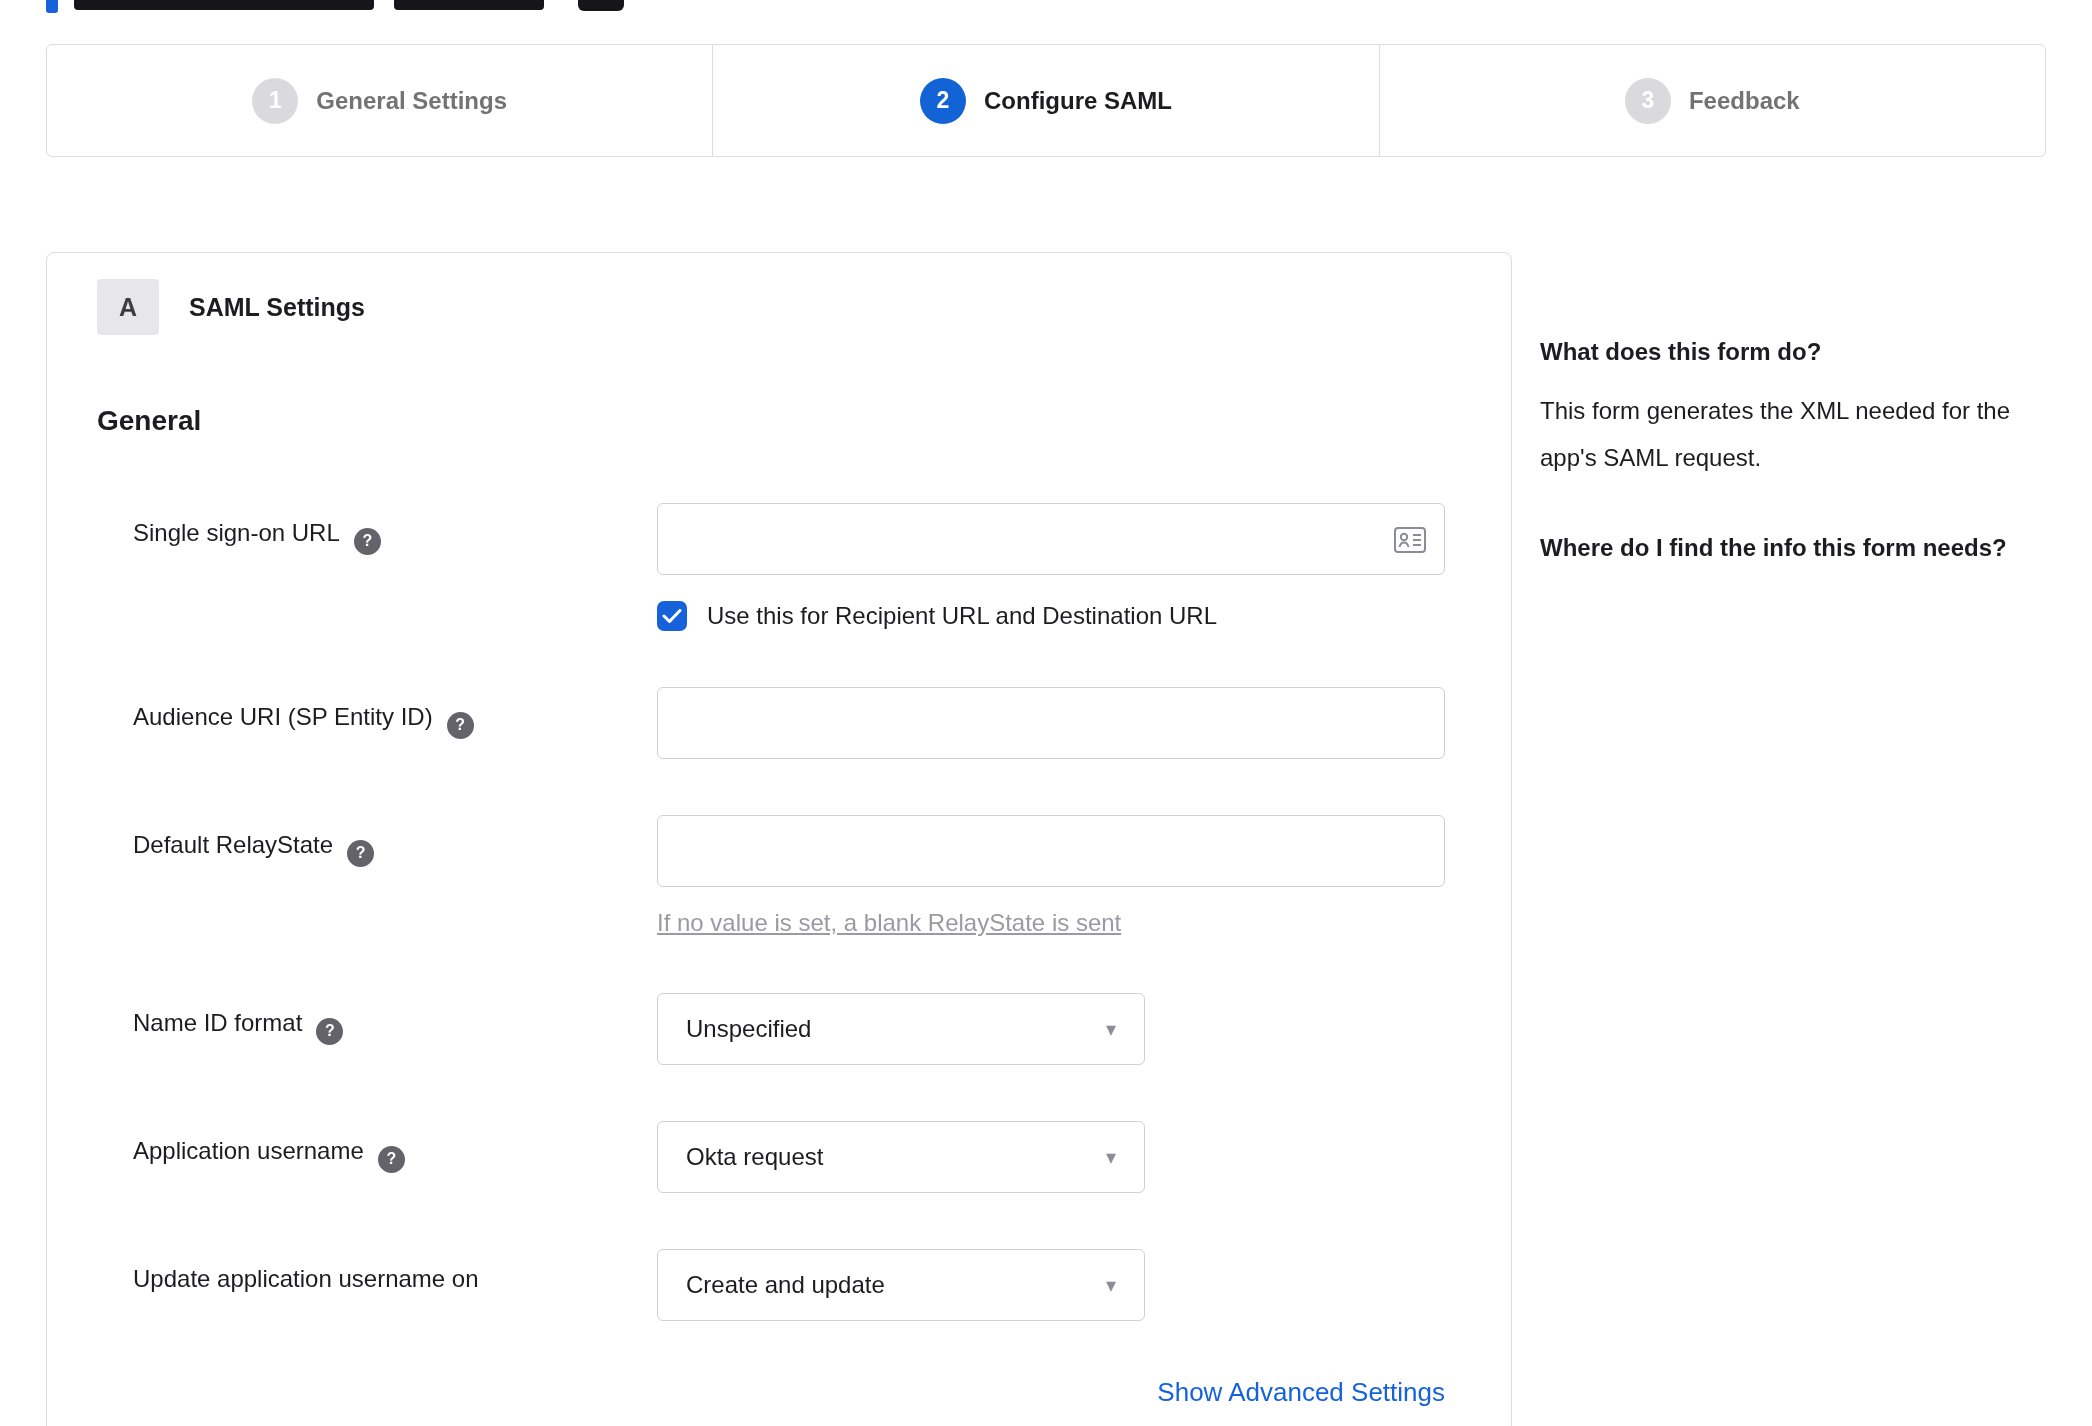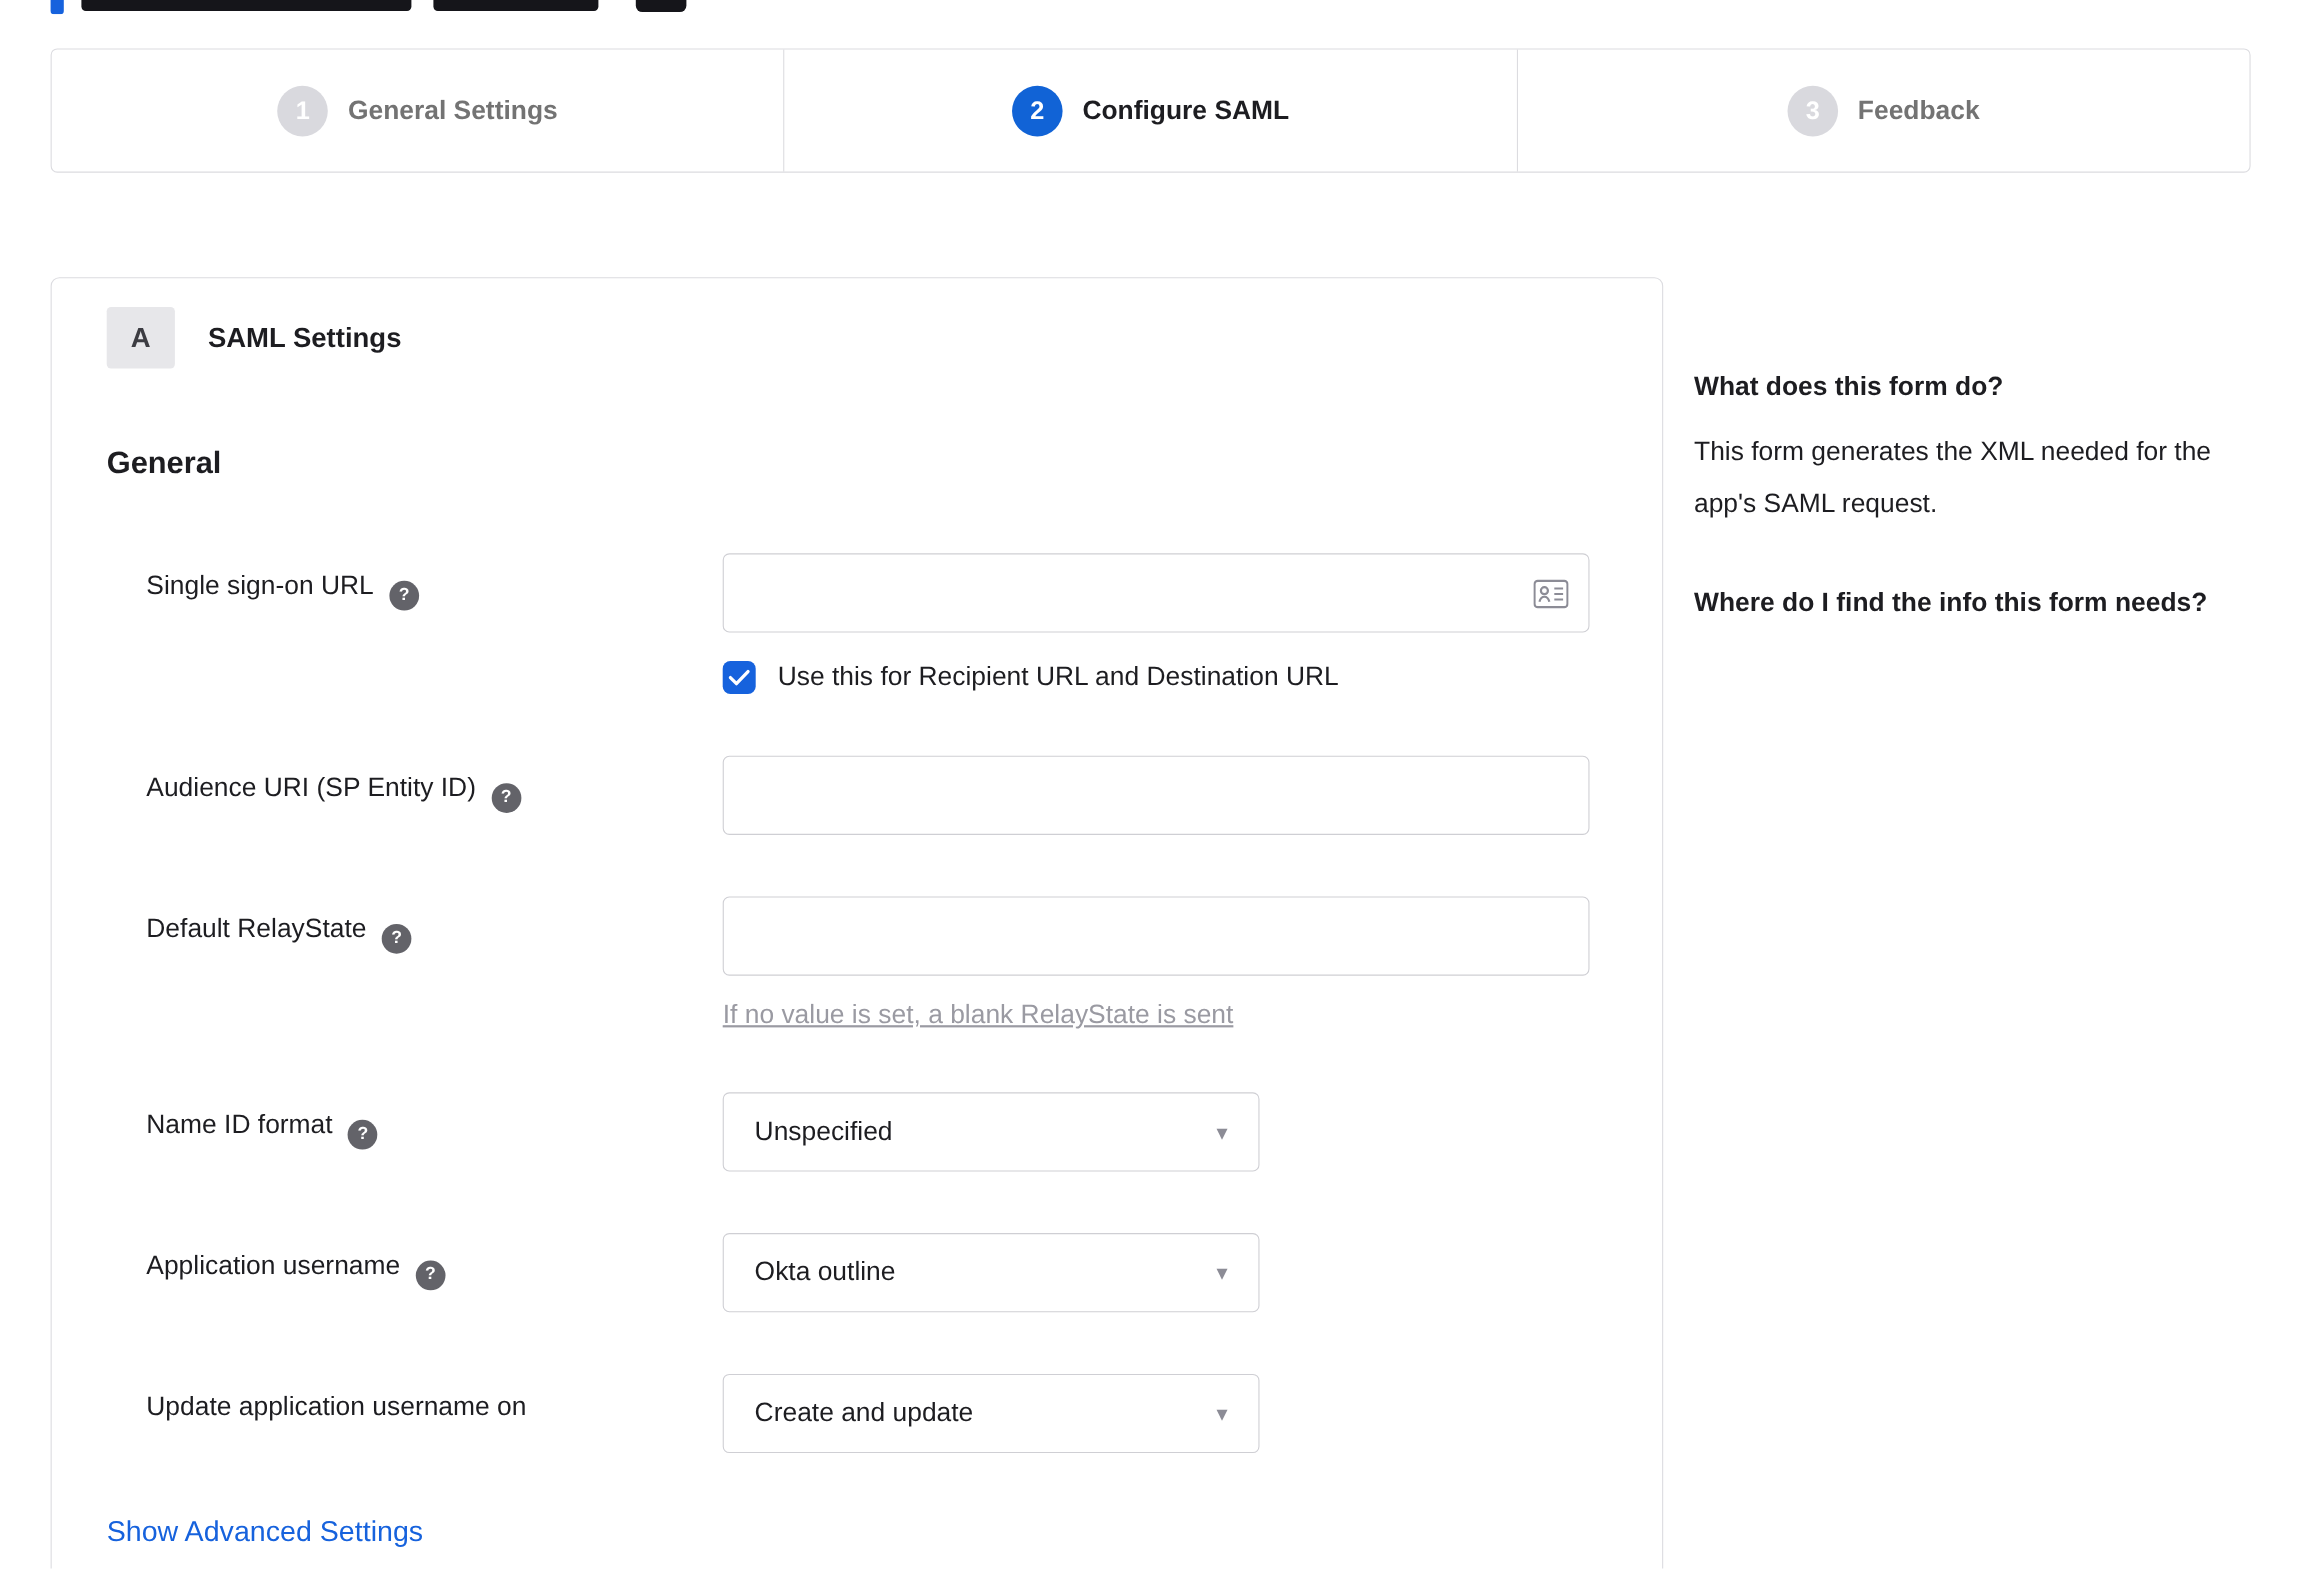--- a/index.html
+++ b/index.html
@@ -144,21 +144,21 @@
     padding: 0 28px;
     display: flex; align-items: center; justify-content: space-between;
     cursor: pointer;
     gap: 14px;
   }
   .select .caret { color: #8c8c96; font-size: 20px; }
 
   .advanced-row {
     width: 1348px;
     margin-top: 42px;
-    text-align: left;
+    text-align: right;
   }
   .advanced-link {
     font-size: 26px; color: #1662dd;
     text-decoration: none; cursor: pointer;
   }
 
   
   .side {
     width: 510px;
     margin-left: 28px;
@@ -272,21 +272,21 @@
           </div>
         </div>
       </div>
 
       <div class="form-row">
         <div class="form-label-col">
           <span class="form-label">Application username</span><span class="help-icon">?</span>
         </div>
         <div class="field-col">
           <div class="select">
-            <span>Okta outline</span>
+            <span>Okta request</span>
             <span class="caret">▾</span>
           </div>
         </div>
       </div>
 
       <div class="form-row">
         <div class="form-label-col">
           <span class="form-label">Update application username on</span>
         </div>
         <div class="field-col">

